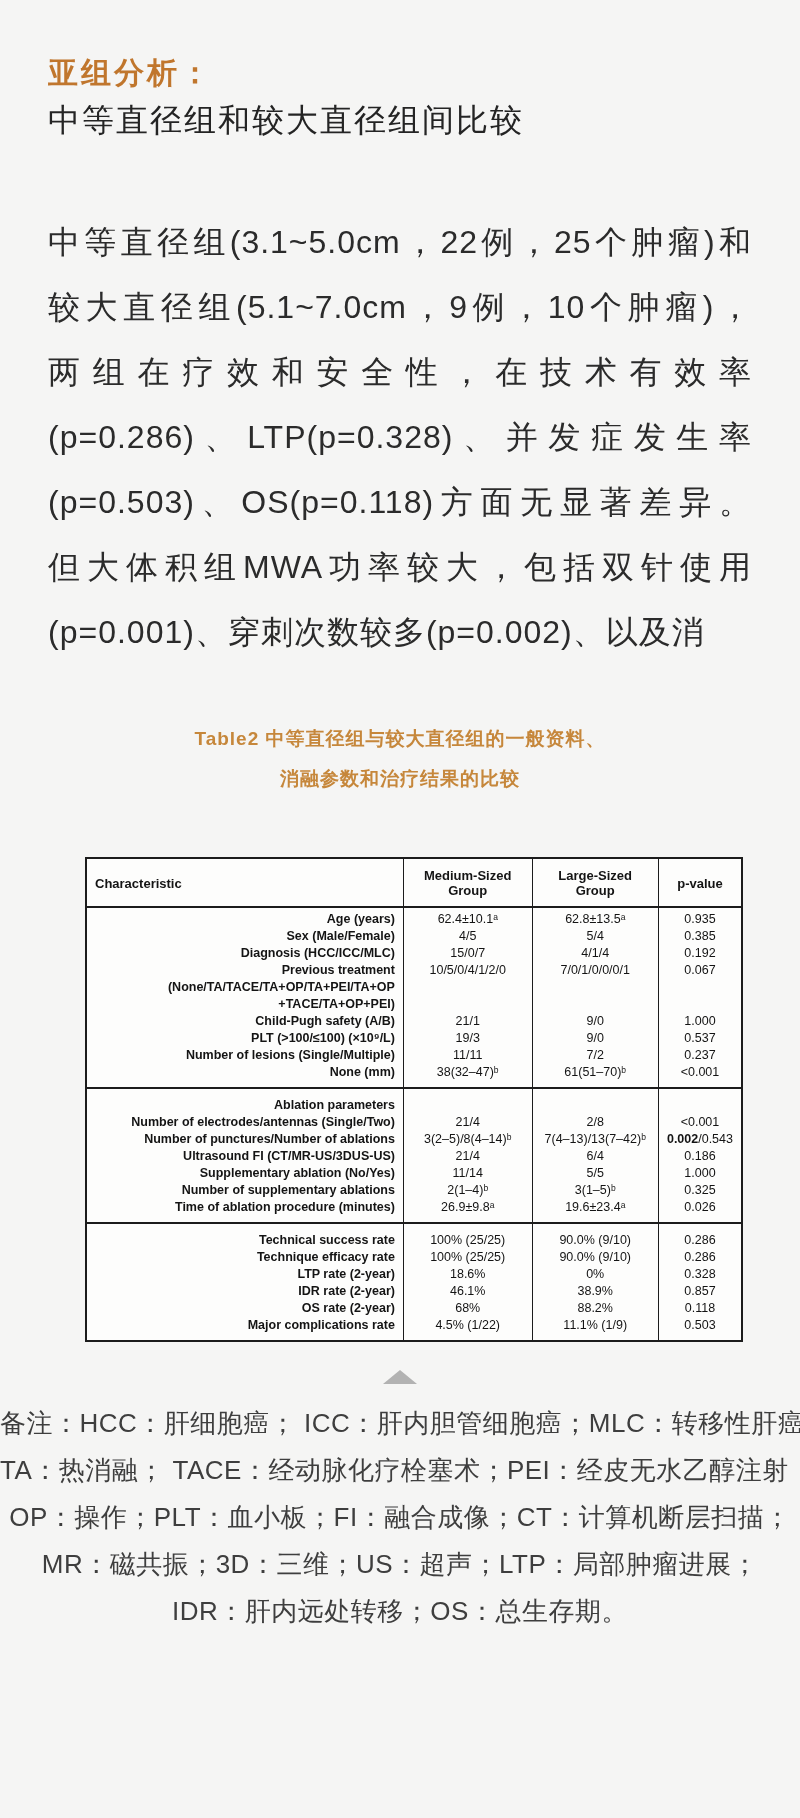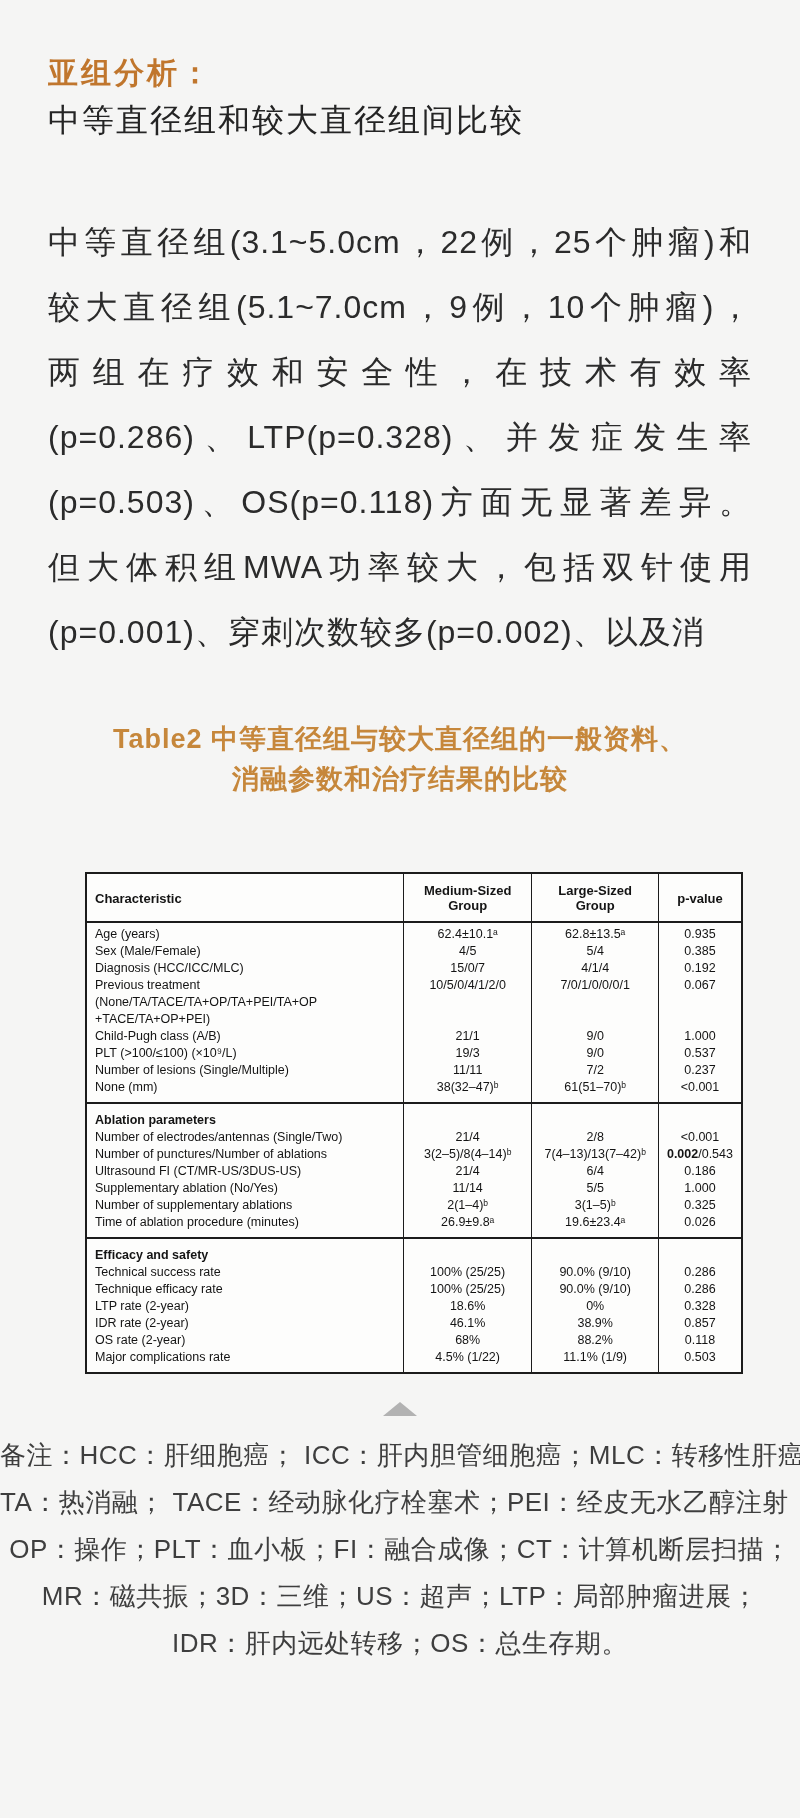--- a/index.html
+++ b/index.html
@@ -22,40 +22,40 @@
   .paragraph { margin:70px 48px 0; }
   .pline {
     font-size:32px; line-height:65px; color:#2b2b2b;
     letter-spacing:1px;
     text-align:justify; text-align-last:justify;
   }
   .pline:last-child { text-align-last:left; }
   .caption {
     margin-top:54px; text-align:center;
     color:#c6873b; font-weight:700;
-    font-size:27px; line-height:40px; letter-spacing:1px;
-  }
-  .table-wrap { margin:73px 57px 0;padding-left:28px; }
+    font-size:19px; line-height:40px; letter-spacing:1px;
+  }
+  .table-wrap { margin:58px 57px 0;padding-left:28px; }
   table.t2 {
     width:100%; border-collapse:collapse; background:#fdfdfc;
     border:2px solid #1c1c1c;
     font-size:12.5px; color:#141414;
     font-family:"Liberation Sans","DejaVu Sans",sans-serif;
   }
   table.t2 th {
     font-weight:700; font-size:13px; text-align:center;
     padding:9px 8px 8px; border-bottom:2px solid #1c1c1c;
   }
   table.t2 th:first-child { text-align:left; }
   table.t2 td {
     padding:0 8px; line-height:17px; vertical-align:top;
     font-weight:400;
   }
   table.t2 th + th, table.t2 td + td { border-left:1px solid #1c1c1c; }
-  table.t2 td.lbl { text-align:left; white-space:pre-line; }
+  table.t2 td.lbl { text-align:right; white-space:pre-line;font-weight:bold; }
   table.t2 td.val, table.t2 td.pv { text-align:center; }
   tbody.tsec tr:first-child td { padding-top:3px; }
   tbody.tsec tr:last-child td  { padding-bottom:6px; }
   tbody.tsec + tbody.tsec tr:first-child td {
     border-top:2px solid #1c1c1c; padding-top:8px;
   }
   tr.sec-title td { font-weight:700; }
   .b { font-weight:700; }
   .triangle {
     width:0; height:0; margin:28px auto 0;
@@ -129,21 +129,21 @@
             <td class="pv">0.192</td>
           </tr>
           <tr>
             <td class="lbl">Previous treatment (None/TA/TACE/TA+OP/TA+PEI/TA+OP
 +TACE/TA+OP+PEI)</td>
             <td class="val">10/5/0/4/1/2/0</td>
             <td class="val">7/0/1/0/0/0/1</td>
             <td class="pv">0.067</td>
           </tr>
           <tr>
-            <td class="lbl">Child-Pugh class (A/B)</td>
+            <td class="lbl">Child-Pugh safety (A/B)</td>
             <td class="val">21/1</td>
             <td class="val">9/0</td>
             <td class="pv">1.000</td>
           </tr>
           <tr>
             <td class="lbl">PLT (&gt;100/≤100) (×10⁹/L)</td>
             <td class="val">19/3</td>
             <td class="val">9/0</td>
             <td class="pv">0.537</td>
           </tr>
@@ -198,26 +198,20 @@
             <td class="pv">0.325</td>
           </tr>
           <tr>
             <td class="lbl">Time of ablation procedure (minutes)</td>
             <td class="val">26.9±9.8ᵃ</td>
             <td class="val">19.6±23.4ᵃ</td>
             <td class="pv b">0.026</td>
           </tr>
         </tbody>
         <tbody class="tsec">
-          <tr class="sec-title">
-            <td class="lbl">Efficacy and safety</td>
-            <td class="val"></td>
-            <td class="val"></td>
-            <td class="pv"></td>
-          </tr>
           <tr>
             <td class="lbl">Technical success rate</td>
             <td class="val">100% (25/25)</td>
             <td class="val">90.0% (9/10)</td>
             <td class="pv">0.286</td>
           </tr>
           <tr>
             <td class="lbl">Technique efficacy rate</td>
             <td class="val">100% (25/25)</td>
             <td class="val">90.0% (9/10)</td>

